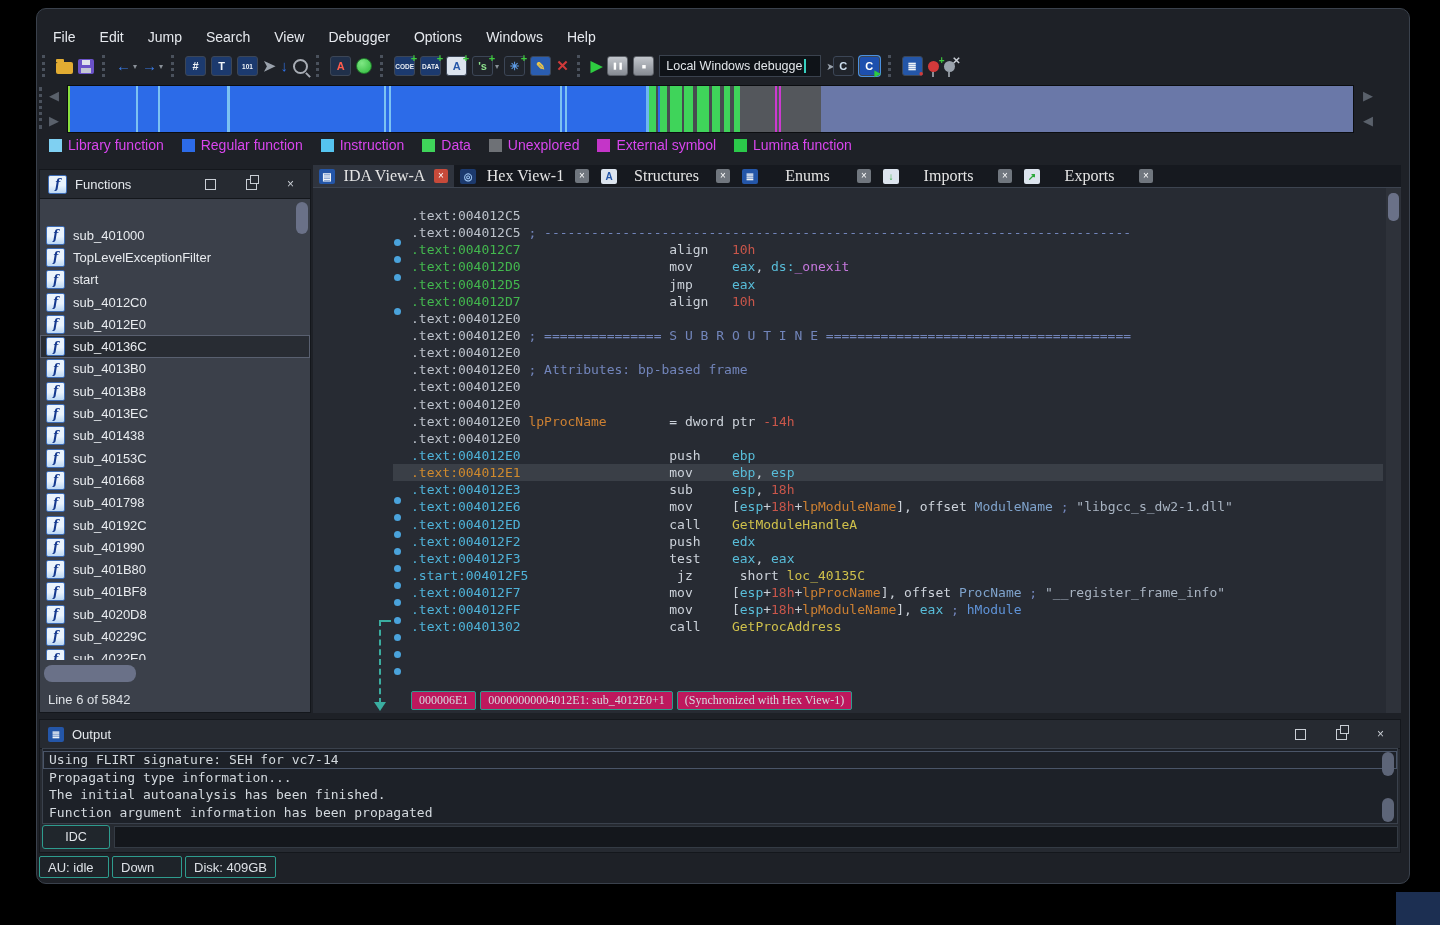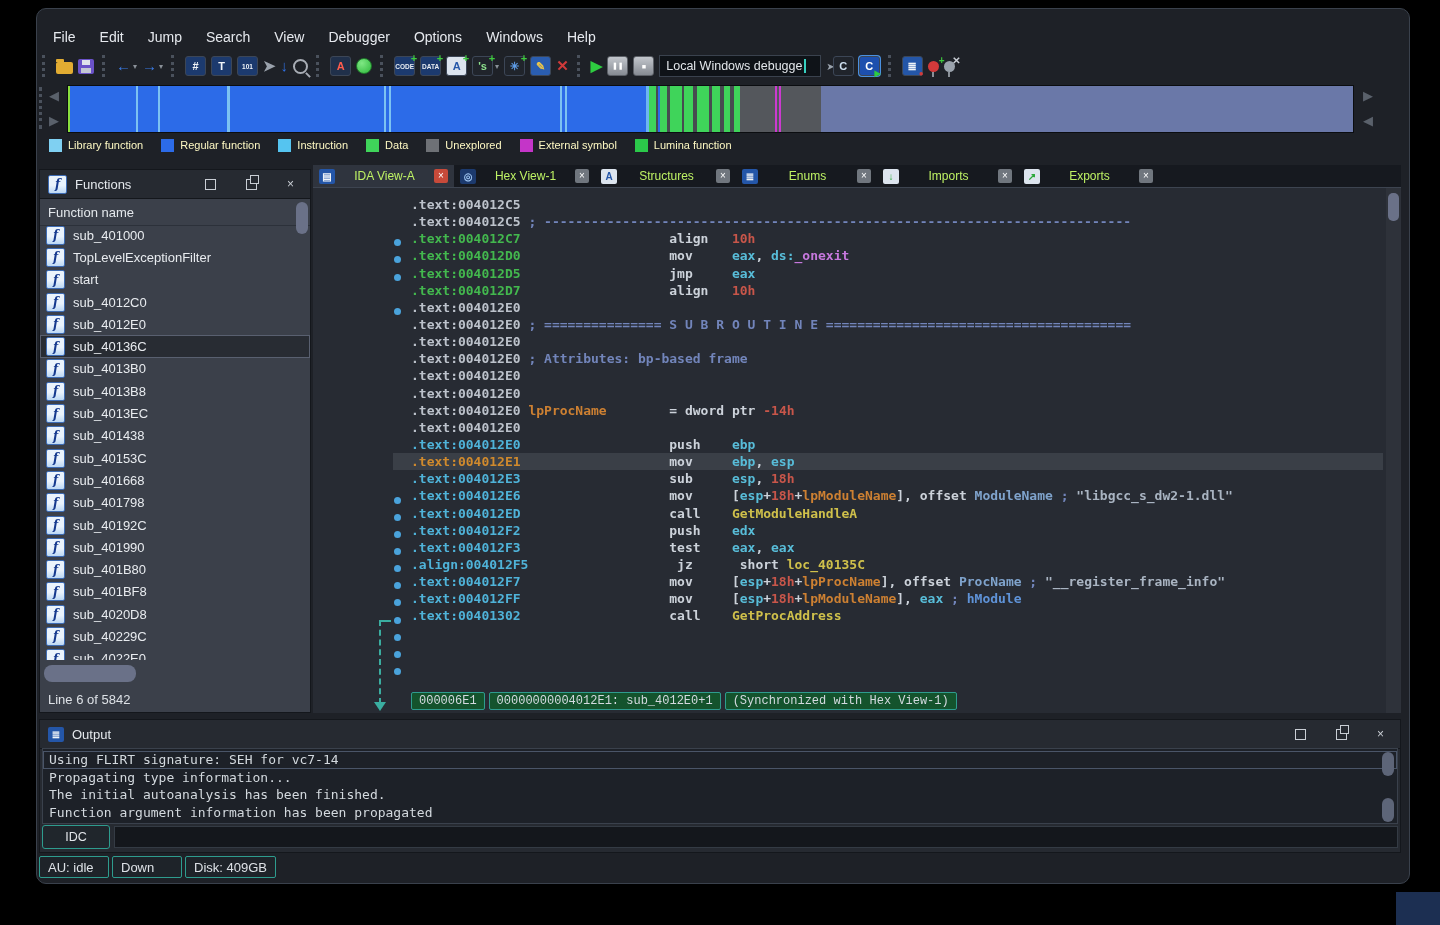--- a/index.html
+++ b/index.html
@@ -42,21 +42,21 @@
   #navrow{position:absolute;left:2px;top:76px;width:1364px;height:46px;}
   .navgrip{position:absolute;left:0;top:2px;height:42px;border-left:3px dotted #4a515c;}
   .nav-arrows{position:absolute;width:22px;height:46px;display:flex;flex-direction:column;align-items:center;justify-content:space-between;padding:2px 0;box-sizing:border-box;}
   .nav-arrows span{color:#5a616b;font-size:13px;line-height:17px;}
   #navband{position:absolute;left:28px;top:0;width:1285px;height:46px;background:#54575c;overflow:hidden;border:1px solid #0b0d10;}
   #navband .seg{position:absolute;top:0;height:100%;}
   
   #legend{position:absolute;left:12px;top:126px;height:20px;display:flex;align-items:center;gap:18px;}
   .leg{display:flex;align-items:center;gap:6px;}
   .leg .sw{width:13px;height:13px;}
-  .leg .lb{color:#fef9c3;font-size:11px;}
+  .leg .lb{color:#d946ef;font-size:14px;}
   
   #fnpanel{position:absolute;left:2px;top:160px;width:272px;height:544px;background:#3b404a;border:1px solid #14171c;box-sizing:border-box;}
   .ptitle{height:28px;background:#262a31;display:flex;align-items:center;padding:0 8px;border-bottom:1px solid #14171c;}
   .ptitle .t{color:#e4e8ec;font-size:13px;margin-left:8px;flex:0 0 auto;}
   .pbtns{margin-left:auto;display:flex;gap:30px;align-items:center;margin-right:8px;}
   .wbtn{color:#c9ced5;font-size:12px;line-height:12px;}
   .wb-max{width:9px;height:9px;border:1.5px solid #c9ced5;}
   .wb-float{position:relative;width:9px;height:9px;border:1.5px solid #c9ced5;}
   .wb-float::after{content:"";position:absolute;left:3px;top:-5px;width:7px;height:7px;border:1.5px solid #c9ced5;background:#262a31;}
   .ficon{width:17px;height:17px;border-radius:2px;background:linear-gradient(#eaf3fc 55%,#bcd8f4);border:1px solid #3e6cb4;
@@ -70,43 +70,43 @@
   .frow.sel{background:#282c33;box-shadow:inset 0 0 0 1px #596070;}
   #fnvsb{position:absolute;right:2px;top:30px;width:12px;height:460px;}
   #fnvsb .th{position:absolute;left:0;top:2px;width:12px;height:32px;border-radius:6px;background:#6a7188;}
   #fnhsb{position:absolute;left:0;top:492px;width:100%;height:24px;}
   #fnhsb .th{position:absolute;left:4px;top:3px;width:92px;height:17px;border-radius:8px;background:#6a7188;}
   #fnstatus{position:absolute;left:8px;top:522px;color:#dde1e6;font-size:13px;}
   
   #tabbar{position:absolute;left:276px;top:156px;width:1088px;height:22px;background:#16191f;display:flex;align-items:center;}
   .tab{height:22px;display:flex;align-items:center;gap:7px;padding:0 6px;width:141px;box-sizing:border-box;}
   .tab.active{background:#2f343e;}
-  .tab .tl{color:#bef264;font-size:12px;white-space:nowrap;flex:1;text-align:center;}
+  .tab .tl{color:#e5e5e5;font-size:16px;white-space:nowrap;flex:1;text-align:center;font-family:Liberation Serif, serif;}
   .ticon{width:16px;height:15px;border-radius:2px;display:flex;align-items:center;justify-content:center;
     font-size:10px;font-weight:bold;flex:0 0 auto;}
   .tclose{width:14px;height:14px;border-radius:2px;background:#70767e;color:#fff;font-size:10px;line-height:13px;
     text-align:center;flex:0 0 auto;}
   .tclose.red{background:#c74a3a;}
   
   #disasm{position:absolute;left:276px;top:178px;width:1088px;height:526px;background:#272b33;border-top:1px solid #3d4450;box-sizing:border-box;overflow:hidden;}
-  #dlines{position:absolute;left:0;top:8px;width:100%;font-weight:bold;}
+  #dlines{position:absolute;left:0;top:19px;width:100%;}
   .dl{height:17.15px;white-space:pre;font-family:"DejaVu Sans Mono",monospace;font-size:13px;line-height:17.15px;padding-left:98px;}
   .dl.hl{background:linear-gradient(to right,transparent 80px,#3a3f47 80px,#3a3f47 1070px,transparent 1070px);}
   .a-w{color:#bcc2cb;} .a-g{color:#43b84e;} .a-cy{color:#4fb3d9;} .a-cur{color:#d08a2d;}
   .t-p{color:#ccd2da;} .t-c{color:#7285bb;} .t-n{color:#c8564a;} .t-r{color:#58bdd9;}
   .t-y{color:#cfc04b;} .t-o{color:#cd8032;} .t-m{color:#c678dd;} .t-b{color:#7fa3cc;}
   .t-B{color:#5f93d8;} .t-s{color:#a9b4c2;} .t-k{color:#c96a4f;}
   .bdot{position:absolute;width:7px;height:7px;border-radius:50%;background:#4aa3dc;left:81px;}
   #jarrow .v{position:absolute;left:66px;border-left:2px dashed #3aada0;}
   #jarrow .h{position:absolute;border-top:2px dashed #3aada0;}
   #jarrow .head{position:absolute;width:0;height:0;border-left:6px solid transparent;border-right:6px solid transparent;border-top:9px solid #3aada0;}
   #dvsb{position:absolute;right:0;top:0;width:15px;height:100%;background:#2e323a;}
   #dvsb .th{position:absolute;left:2px;top:5px;width:11px;height:28px;border-radius:5px;background:#6a7188;}
   #infoboxes{position:absolute;left:98px;bottom:3px;display:flex;gap:4px;}
-  .ibox{border:1px solid #2e9c8e;background:#14532d;color:#d4dae0;font-family:Liberation Mono, monospace;
+  .ibox{border:1px solid #2e9c8e;background:#be185d;color:#d4dae0;font-family:Liberation Serif, serif;
     font-size:12px;padding:1px 7px;border-radius:2px;white-space:pre;}
   
   #outpanel{position:absolute;left:2px;top:710px;width:1362px;height:134px;background:#262a31;border:1px solid #14171c;box-sizing:border-box;}
   #outtext{position:absolute;left:2px;top:28px;right:2px;height:76px;background:#1d2128;border:1px solid #3a414c;box-sizing:border-box;padding:2px 0;}
   .ol{color:#d3d9de;font-family:"DejaVu Sans Mono",monospace;font-size:13px;line-height:17.5px;padding-left:6px;white-space:pre;}
   .ol.first{box-shadow:inset 0 0 0 1px #4a5568;}
   #outvsb1{position:absolute;right:6px;top:32px;width:12px;height:24px;border-radius:6px;background:#5d6578;}
   #outvsb2{position:absolute;right:6px;top:78px;width:12px;height:24px;border-radius:6px;background:#5d6578;}
   #idcrow{position:absolute;left:2px;bottom:2px;right:2px;height:26px;display:flex;align-items:center;gap:4px;}
   #idcbtn{width:66px;height:22px;border:1px solid #2e9c8e;border-radius:3px;background:#20262c;color:#e2e6ea;
@@ -264,21 +264,20 @@
   <div id="fnpanel">
     <div class="ptitle">
       <span class="ficon">f</span>
       <span class="t">Functions</span>
       <span class="pbtns">
         <span class="wb-max"></span>
         <span class="wb-float"></span>
         <span class="wbtn">×</span>
       </span>
     </div>
-    <div id="fnhead">Function name</div>
     <div id="fnrows">
         <div class="frow">
           <span class="ficon">f</span>
           <span class="nm">sub_401000</span>
         </div>
         <div class="frow">
           <span class="ficon">f</span>
           <span class="nm">TopLevelExceptionFilter</span>
         </div>
         <div class="frow">
@@ -412,21 +411,21 @@
         <div class="dl"><span class="a-w">.text:004012E0</span></div>
         <div class="dl"><span class="a-w">.text:004012E0</span><span class="t-p"> </span><span class="t-o">lpProcName</span><span class="t-p">        = dword ptr </span><span class="t-n">-14h</span></div>
         <div class="dl"><span class="a-w">.text:004012E0</span></div>
         <div class="dl"><span class="a-cy">.text:004012E0</span><span class="t-p">                   push    </span><span class="t-r">ebp</span></div>
         <div class="dl hl"><span class="a-cur">.text:004012E1</span><span class="t-p">                   mov     </span><span class="t-r">ebp</span><span class="t-p">, </span><span class="t-r">esp</span></div>
         <div class="dl"><span class="a-cy">.text:004012E3</span><span class="t-p">                   sub     </span><span class="t-r">esp</span><span class="t-p">, </span><span class="t-n">18h</span></div>
         <div class="dl"><span class="a-cy">.text:004012E6</span><span class="t-p">                   mov     [</span><span class="t-r">esp</span><span class="t-p">+</span><span class="t-n">18h</span><span class="t-p">+</span><span class="t-o">lpModuleName</span><span class="t-p">], offset </span><span class="t-b">ModuleName</span><span class="t-c"> ; </span><span class="t-s">"libgcc_s_dw2-1.dll"</span></div>
         <div class="dl"><span class="a-cy">.text:004012ED</span><span class="t-p">                   call    </span><span class="t-y">GetModuleHandleA</span></div>
         <div class="dl"><span class="a-cy">.text:004012F2</span><span class="t-p">                   push    </span><span class="t-r">edx</span></div>
         <div class="dl"><span class="a-cy">.text:004012F3</span><span class="t-p">                   test    </span><span class="t-r">eax</span><span class="t-p">, </span><span class="t-r">eax</span></div>
-        <div class="dl"><span class="a-cy">.align:004012F5</span><span class="t-p">                   jz      short </span><span class="t-y">loc_40135C</span></div>
+        <div class="dl"><span class="a-cy">.start:004012F5</span><span class="t-p">                   jz      short </span><span class="t-y">loc_40135C</span></div>
         <div class="dl"><span class="a-cy">.text:004012F7</span><span class="t-p">                   mov     [</span><span class="t-r">esp</span><span class="t-p">+</span><span class="t-n">18h</span><span class="t-p">+</span><span class="t-o">lpProcName</span><span class="t-p">], offset </span><span class="t-b">ProcName</span><span class="t-c"> ; </span><span class="t-s">"__register_frame_info"</span></div>
         <div class="dl"><span class="a-cy">.text:004012FF</span><span class="t-p">                   mov     [</span><span class="t-r">esp</span><span class="t-p">+</span><span class="t-n">18h</span><span class="t-p">+</span><span class="t-o">lpModuleName</span><span class="t-p">], </span><span class="t-r">eax</span><span class="t-c"> ; </span><span class="t-B">hModule</span></div>
         <div class="dl"><span class="a-cy">.text:00401302</span><span class="t-p">                   call    </span><span class="t-y">GetProcAddress</span></div>
       </div>
     <div id="gutter">
         <div class="bdot" style="top: 51.3px;"></div>
         <div class="bdot" style="top: 68.45px;"></div>
         <div class="bdot" style="top: 85.6px;"></div>
         <div class="bdot" style="top: 119.9px;"></div>
         <div class="bdot" style="top: 308.55px;"></div>

